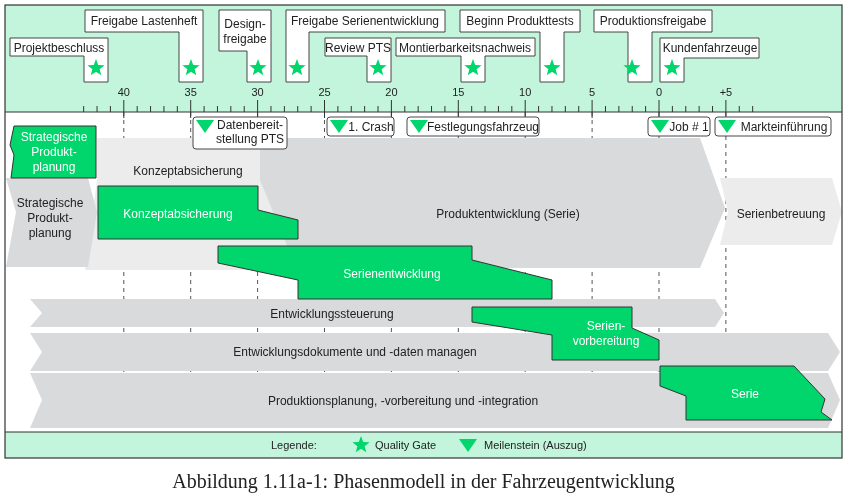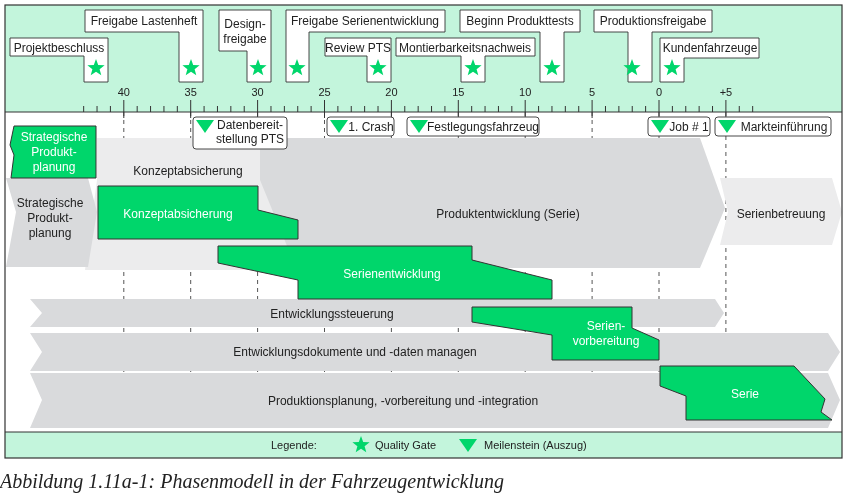--- a/index.html
+++ b/index.html
@@ -1,19 +1,19 @@
 <!DOCTYPE html>
 <html><head>
 <meta charset="utf-8">
 <style>
   html,body{margin:0;padding:0;background:#ffffff;}
   body{width:847px;height:499px;position:relative;overflow:hidden;font-family:"Liberation Sans",sans-serif;}
   #frame{position:absolute;left:4px;top:4px;width:839px;height:456px;}
   svg text{font-family:"Liberation Sans",sans-serif;}
-  .caption{position:absolute;left:0;top:470px;width:847px;text-align:left;font-family:"Liberation Serif","DejaVu Serif",serif;font-size:20px;color:#222;font-style:italic;}
+  .caption{position:absolute;left:0;top:470px;width:847px;text-align:center;font-family:"Liberation Serif","DejaVu Serif",serif;font-size:20px;color:#222;}
 </style>
 </head>
 <body>
 
 <svg id="frame" width="839" height="456" viewBox="4 4 839 456" xmlns="http://www.w3.org/2000/svg">
 
   <rect x="5" y="5" width="837" height="107" fill="#c3f5dc"></rect>
 
   <rect x="5" y="432" width="837" height="26" fill="#c3f5dc"></rect>
 

